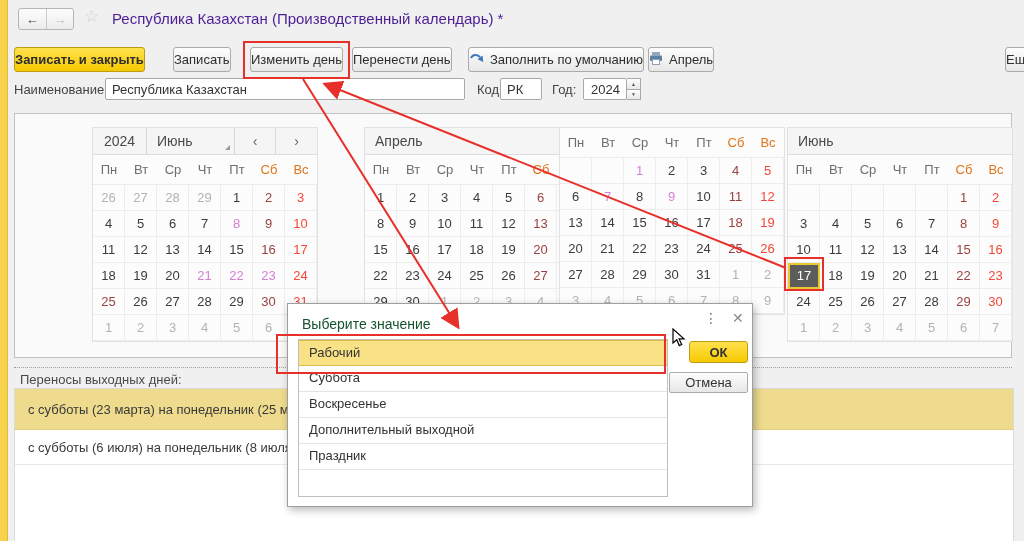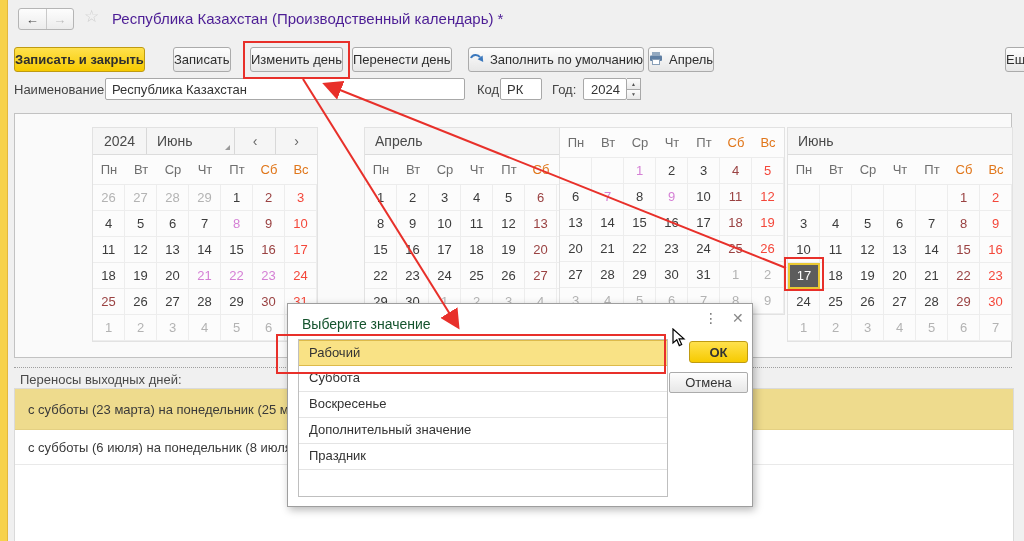--- a/index.html
+++ b/index.html
@@ -416,21 +416,21 @@
   </div>
 
 <div id="dialog">
   <div id="dialog-title">Выберите значение</div>
   <div id="dialog-kebab">⋮</div>
   <div id="dialog-close">✕</div>
   <div id="dialog-list">
       <div class="opt selected">Рабочий</div>
       <div class="opt">Суббота</div>
       <div class="opt">Воскресенье</div>
-      <div class="opt">Дополнительный значение</div>
+      <div class="opt">Дополнительный выходной</div>
       <div class="opt">Праздник</div>
     </div>
   <div id="dialog-ok">ОК</div>
   <div id="dialog-cancel">Отмена</div>
 </div>
 
 <svg id="annotations" viewBox="0 0 1024 541">
   <defs>
     <marker id="arrow" viewBox="0 0 10 10" refX="8.5" refY="5" markerWidth="10" markerHeight="10" orient="auto">
       <path d="M0 0 L10 5 L0 10 z" fill="#e8302a"></path>

